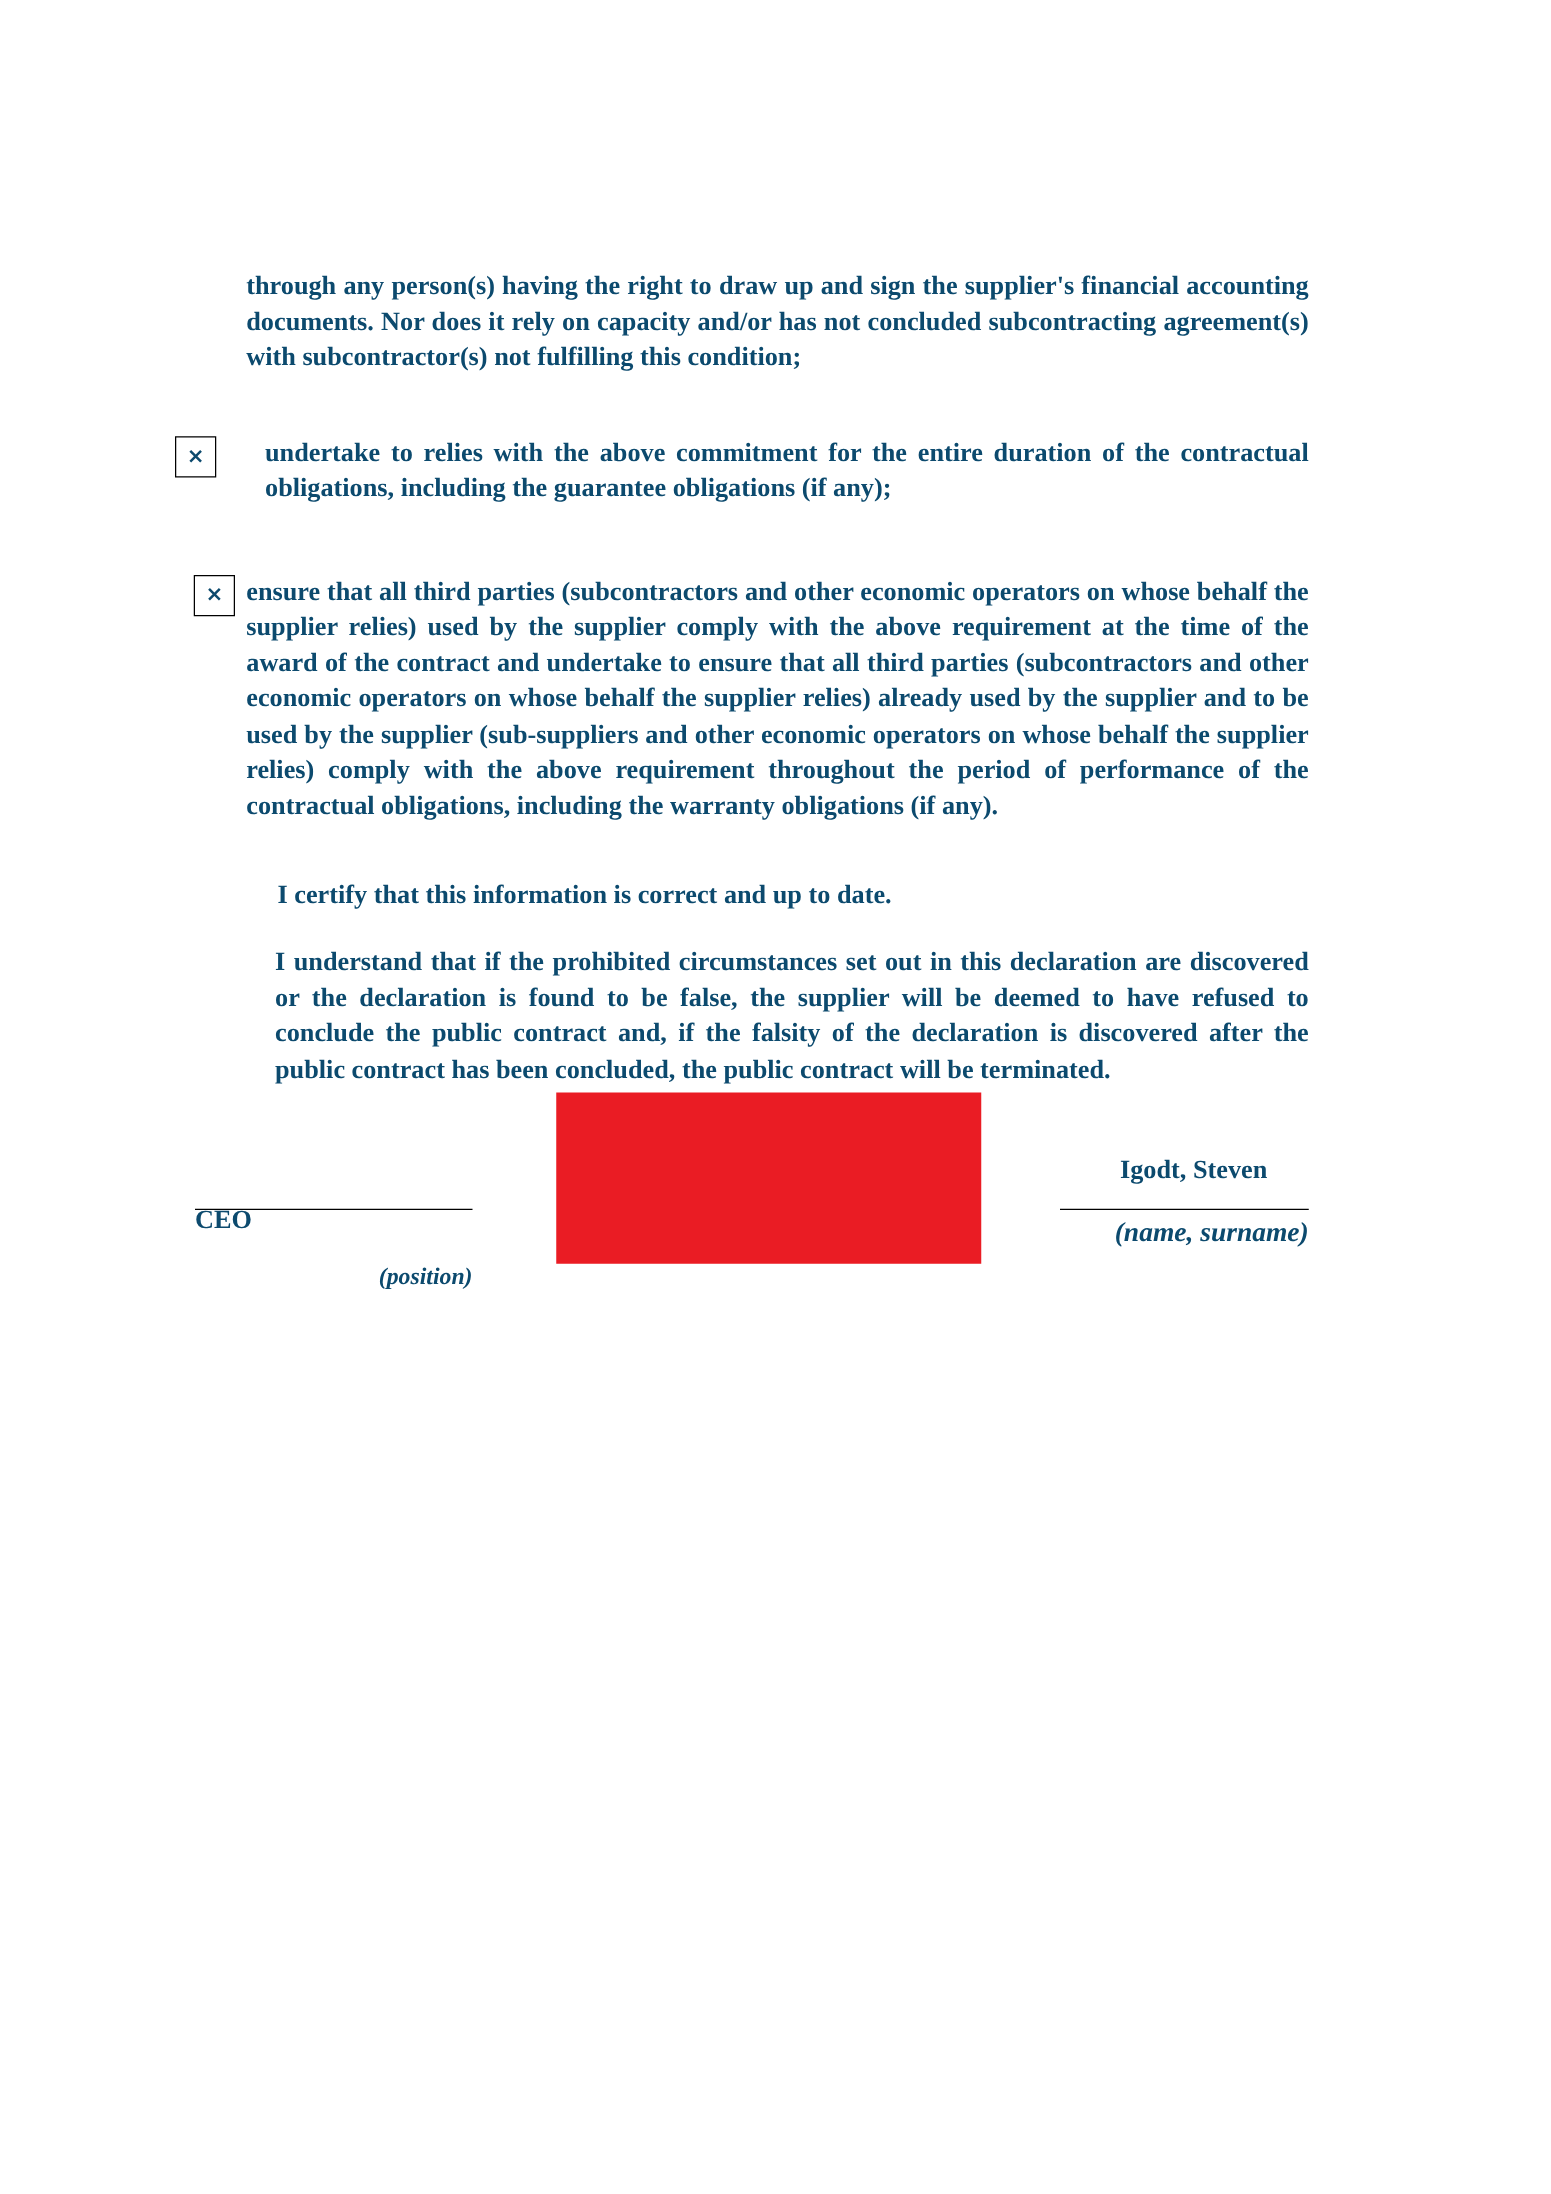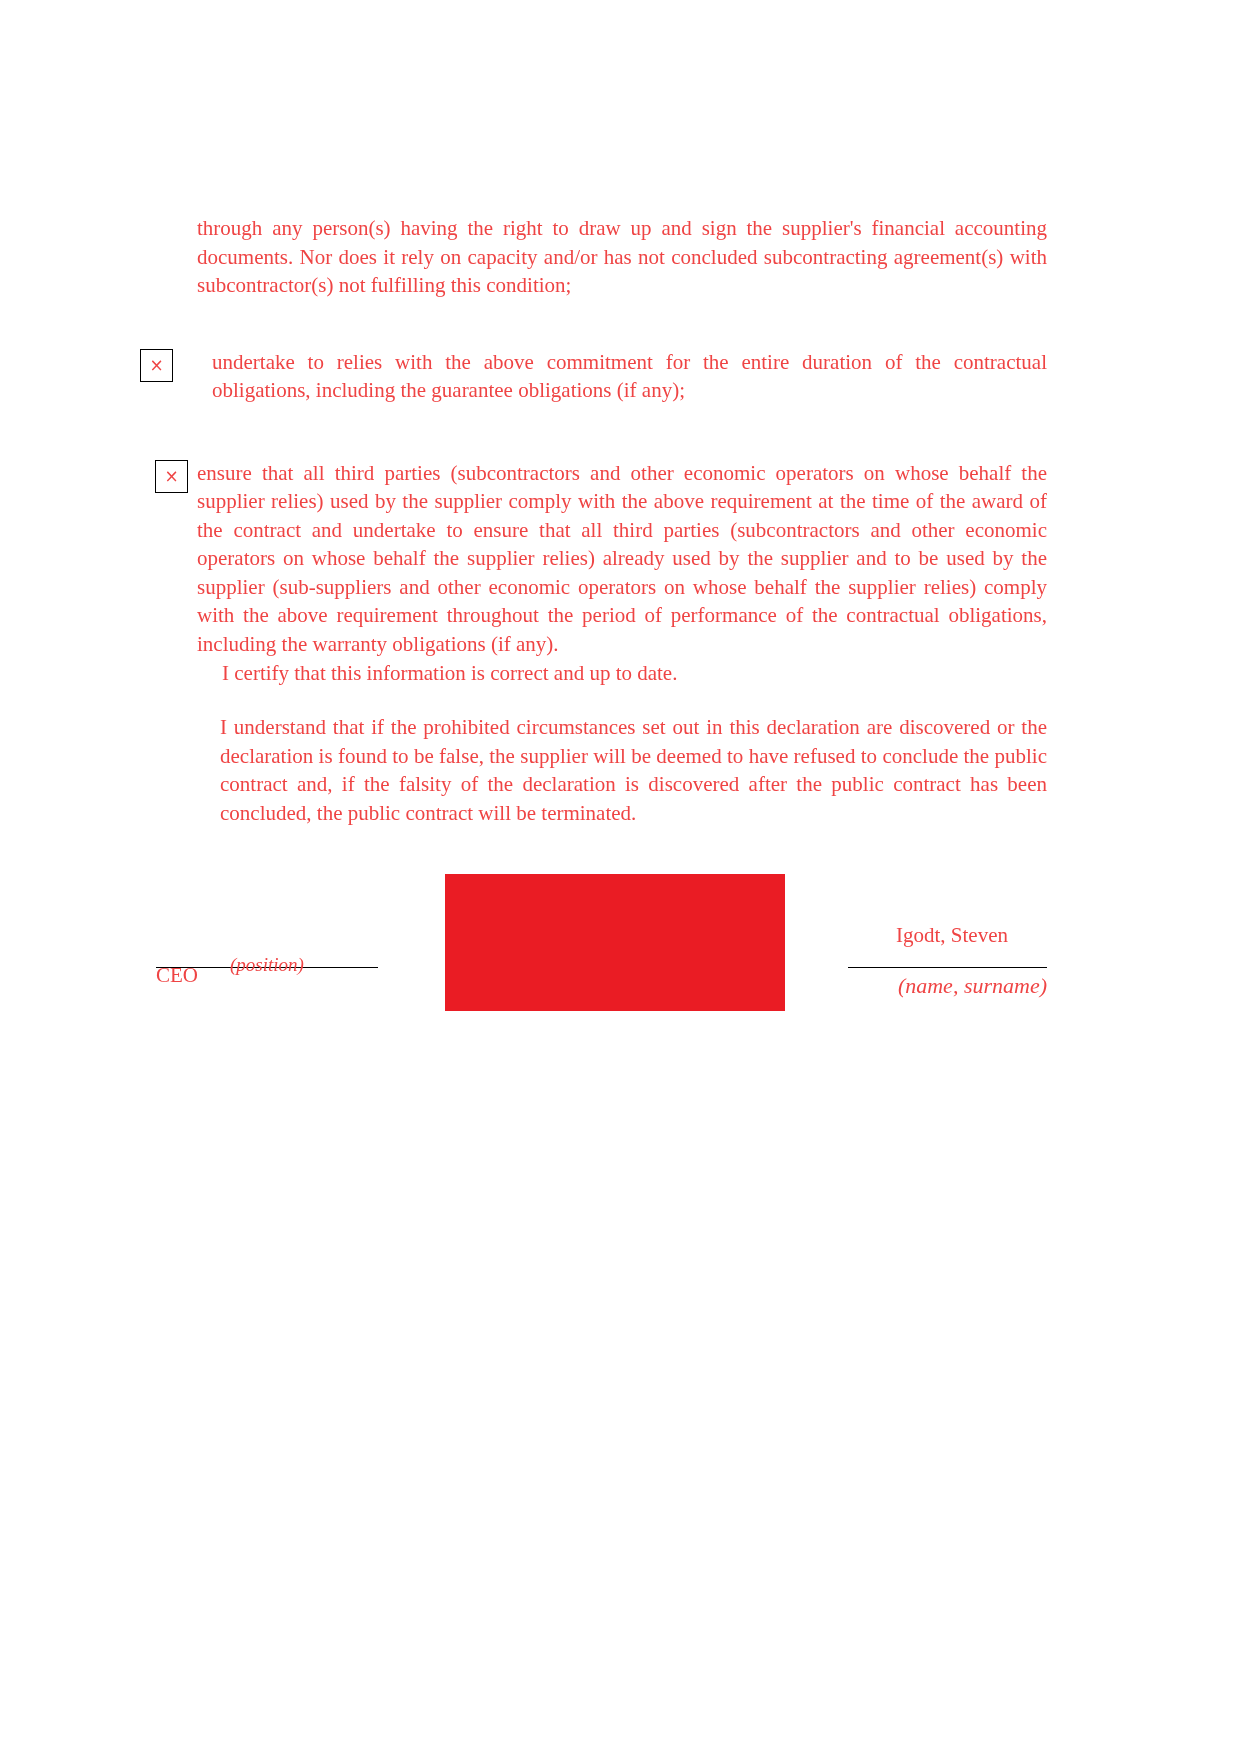--- a/index.html
+++ b/index.html
@@ -6,22 +6,23 @@
   html, body { background: #ffffff; }
   .page {
     position: relative;
     width: 1241px;
     height: 1530px;
     margin: 0 auto;
     background: #ffffff;
     font-family: "Liberation Serif", serif;
     font-size: 21px;
     line-height: 1.36;
-    color: #ef4444;
+    color: #0c4a6e;
     overflow: hidden;
+    font-weight: bold;
   }
   .content {
     position: absolute;
     left: 197px;
     top: 214px;
     width: 850px;
   }
   .para { text-align: justify; }
   .cb-row { position: relative; text-align: justify; }
   .cb-row-1 { margin-top: 48px; padding-left: 15px; }
@@ -36,32 +37,32 @@
     background: #ffffff;
     display: flex;
     align-items: center;
     justify-content: center;
     font-family: "DejaVu Sans", sans-serif;
     font-size: 17px;
     line-height: 1;
     cursor: default;
   }
   .cb-row-1 .cb-box { left: -57px; }
-  .certify { padding-left: 25px; }
+  .certify { margin-top: 42px; padding-left: 25px; }
   .understand { margin-top: 26px; padding-left: 23px; text-align: justify; }
   .redaction {
     position: absolute;
     left: 445px;
     top: 874px;
     width: 340px;
     height: 137px;
   }
   .sig-pos-value   { position: absolute; left: 156px; top: 921px; margin-top: 40px; }
   .sig-pos-line    { position: absolute; left: 156px; top: 967px; width: 222px; border-top: 1.4px solid #000; }
-  .sig-pos-label   { position: absolute; left: 156px; top: 952px; width: 222px; text-align: center; font-style: italic; font-size: 19px; }
+  .sig-pos-label   { position: absolute; left: 156px; top: 1009px; width: 222px; text-align: right; font-style: italic; font-size: 19px; }
   .sig-name-value  { position: absolute; left: 860px; top: 921px; margin-left: 36px; }
   .sig-name-line   { position: absolute; left: 848px; top: 967px; width: 199px; border-top: 1.4px solid #000; }
   .sig-name-label  { position: absolute; left: 848px; top: 971px; width: 199px; text-align: right; font-style: italic; font-size: 22px; }
 </style>
 </head>
 <body>
 
 <div class="page">
 
   <div class="content">

